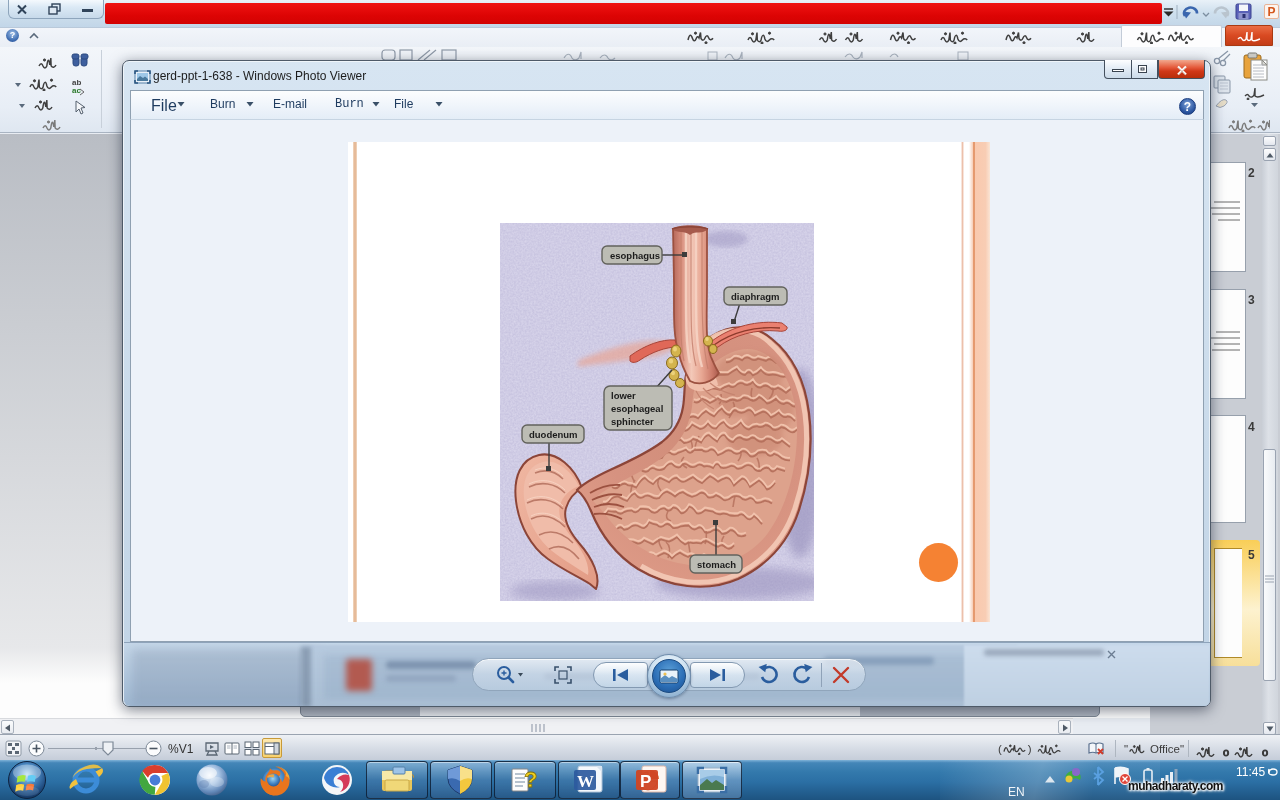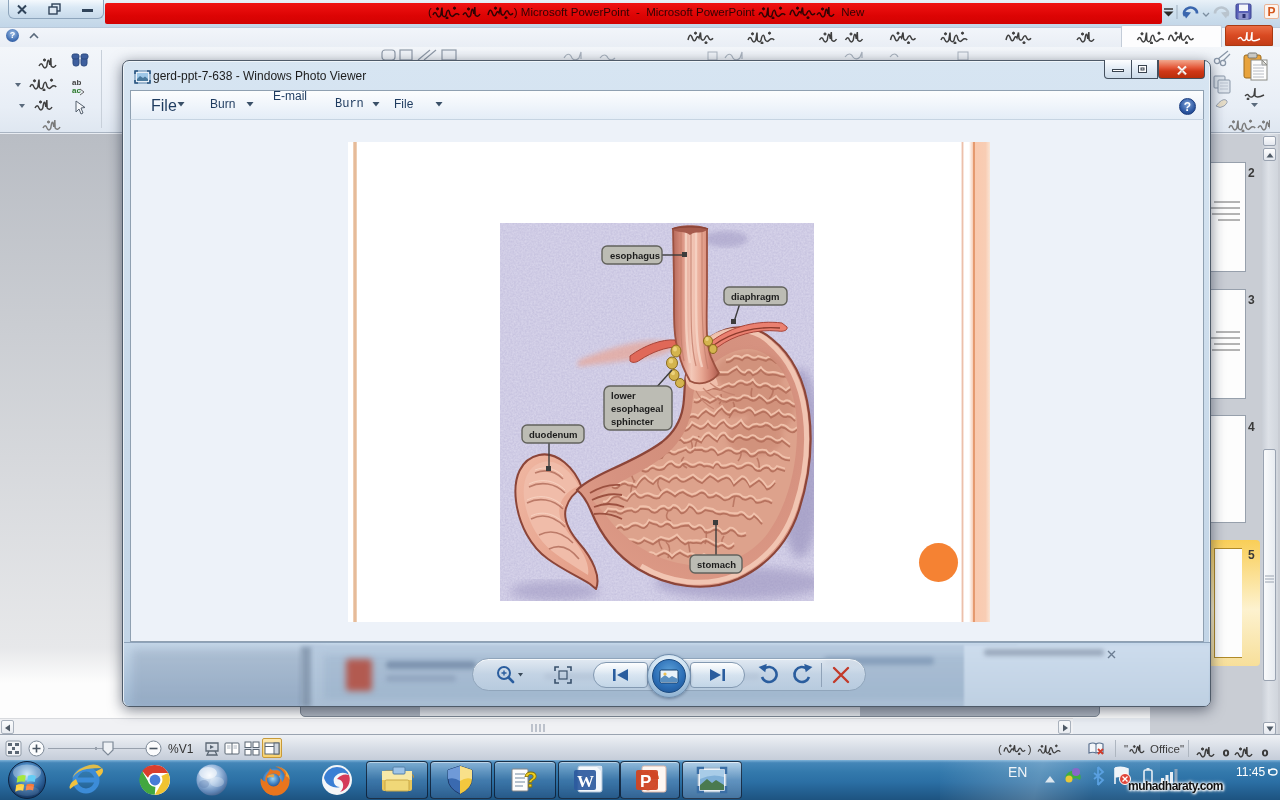--- a/index.html
+++ b/index.html
@@ -40,37 +40,20 @@
   <div class="abs" style="left:8px;top:0px;width:96px;height:19px;background:linear-gradient(#f4f9fd,#dbe9f5 40%,#c7d9ea);border:1px solid #8ea5bc;border-top:none;border-radius:0 0 6px 6px;"></div>
   <svg class="abs" style="left:16px;top:4px" width="12" height="11" viewBox="0 0 12 11">
       <path d="M2,1.5 L10,9.5 M10,1.5 L2,9.5" stroke="#31445a" stroke-width="2"></path>
     </svg>
   <svg class="abs" style="left:48px;top:3px" width="13" height="12" viewBox="0 0 13 12">
       <rect x="4" y="1" width="8" height="7" fill="none" stroke="#31445a" stroke-width="1.4"></rect>
       <rect x="1" y="4" width="8" height="7" fill="#dfe9f3" stroke="#31445a" stroke-width="1.4"></rect>
     </svg>
   <div class="abs" style="left:82px;top:9px;width:11px;height:2.5px;background:#31445a;"></div>
 
-  <div class="abs" style="left:428px;top:6px;width:520px;height:14px;font-size:11.5px;color:#300404;white-space:nowrap;">(<svg class="aw" width="82" height="13" viewBox="0 0 82 13" stroke="#300404" fill="#300404">
-        <use href="#aw2"></use>
-        <g transform="translate(30,0)">
-          <use href="#aw3"></use>
-        </g>
-        <g transform="translate(55,0)">
-          <use href="#aw1"></use>
-        </g>
-      </svg>) Microsoft PowerPoint &nbsp;-&nbsp; Microsoft PowerPoint <svg class="aw" width="80" height="13" viewBox="0 0 80 13" stroke="#300404" fill="#300404">
-        <use href="#aw2"></use>
-        <g transform="translate(31,0)">
-          <use href="#aw1"></use>
-        </g>
-        <g transform="translate(58,0)">
-          <use href="#aw3"></use>
-        </g>
-      </svg> New</div>
 
   <svg class="abs" style="left:1161px;top:2px;" width="95" height="20" viewBox="0 0 95 20">
     <path d="M3,7 h9" stroke="#2a2a2a" stroke-width="1.4" fill="none"></path>
     <path d="M2.5,9.5 h10 l-5,5 z" fill="#2a2a2a"></path>
     <line x1="16" y1="3" x2="16" y2="17" stroke="#9fb0c0"></line>
     <path d="M24,14 a6.5,5.5 0 1 1 12,-2.5" stroke="#3a66ae" stroke-width="2.6" fill="none"></path>
     <path d="M25,16.5 l-3,-7 l8,1 z" fill="#3a66ae"></path>
     <path d="M42,11 l3,3 l3,-3" stroke="#7c8ea0" stroke-width="1.3" fill="none"></path>
     <path d="M66,14 a6.5,5.5 0 1 0 -12,-2.5" stroke="#b9c4ce" stroke-width="2.6" fill="none"></path>
     <path d="M65,16.5 l3,-7 l-8,1 z" fill="#b9c4ce"></path>
@@ -422,36 +405,36 @@
 <div class="abs" id="viewer" style="left:122px;top:60px;width:1089px;height:647px;border-radius:7px;background:linear-gradient(#d7e5f2,#c0d3e5);border:1px solid #4e5a68;box-shadow:0 3px 14px rgba(20,30,50,.55), inset 0 0 0 1px rgba(255,255,255,.6);">
 
   <svg class="abs" style="left:11px;top:8px" width="17" height="16" viewBox="0 0 17 16">
     <rect x="1" y="2" width="15" height="12" rx="1" fill="#e8f0f8" stroke="#5580a8"></rect>
     <rect x="3" y="4" width="11" height="8" fill="#9ec8e8"></rect>
     <path d="M3,10 l3,-3 l3,2 l2,-1.5 l3,2.5 v2 h-11 z" fill="#4a7a9e"></path>
     <g fill="none" stroke="#2a5580" stroke-width="1.6">
         <path d="M1,5 v-3 h3 M13,2 h3 v3 M16,11 v3 h-3 M4,14 h-3 v-3"></path>
       </g>
   </svg>
-  <div class="abs" style="left:30px;top:8px;font-size:12px;color:#1c1c1c;">gerd-ppt-7-638 - Windows Photo Viewer</div>
+  <div class="abs" style="left:30px;top:8px;font-size:12px;color:#1c1c1c;">gerd-ppt-1-638 - Windows Photo Viewer</div>
 
   <div class="abs" style="left:981px;top:-1px;width:54px;height:19px;background:linear-gradient(#fdfeff,#e4edf6 45%,#ccdbe9);border:1px solid #44505e;border-top:none;border-radius:0 0 4px 4px;"></div>
   <div class="abs" style="left:1008px;top:-1px;width:27px;height:19px;background:linear-gradient(#fdfeff,#e4edf6 45%,#ccdbe9);border:1px solid #44505e;border-top:none;"></div>
   <div class="abs" style="left:1035px;top:-1px;width:47px;height:19px;background:linear-gradient(#f2a98e,#e4593a 42%,#d03818 62%,#b82d0a);border:1px solid #44505e;border-top:none;border-radius:0 0 4px 4px;"></div>
   <div class="abs" style="left:989px;top:8px;width:12px;height:3px;background:#fff;border:1px solid #39434f;"></div>
   <div class="abs" style="left:1015px;top:4px;width:9px;height:8px;border:1.5px solid #39434f;background:#fff;box-shadow:inset 0 0 0 1.5px #fff, inset 0 0 0 2.5px #39434f;"></div>
   <svg class="abs" style="left:1053px;top:4px" width="12" height="11" viewBox="0 0 12 11">
       <path d="M2,1.5 L10,9.5 M10,1.5 L2,9.5" stroke="#fff" stroke-width="2.2"></path>
       <path d="M2,2.5 L10,10.5 M10,2.5 L2,10.5" stroke="#7c2a0a" stroke-width="0.8" opacity="0.5"></path>
     </svg>
 
   <div class="abs" style="left:7px;top:29px;width:1074px;height:29px;background:linear-gradient(#fcfdfe,#f0f5fb 50%,#e4edf7);border:1px solid #8fa0b1;border-bottom:none;"></div>
   <div class="abs" style="left:28px;top:36px;font-size:16px;color:#1e3b5f;">File</div>
   <div class="abs" style="left:87px;top:36px;font-size:12px;color:#1e3b5f;">Burn</div>
-  <div class="abs" style="left:150px;top:28px;font-size:12px;color:#1e3b5f;">E-mail</div>
+  <div class="abs" style="left:150px;top:36px;font-size:12px;color:#1e3b5f;">E-mail</div>
   <div class="abs" style="left:212px;top:36px;font-size:12px;color:#1e3b5f;font-family:Liberation Mono, monospace;">Burn</div>
   <div class="abs" style="left:271px;top:36px;font-size:12px;color:#1e3b5f;">File</div>
   <svg class="abs" style="left:54px;top:40px" width="8" height="6" viewBox="0 0 8 6">
       <path d="M0.5,1 h7 l-3.5,4.5 z" fill="#3a5068"></path>
     </svg>
   <svg class="abs" style="left:123px;top:40px" width="8" height="6" viewBox="0 0 8 6">
       <path d="M0.5,1 h7 l-3.5,4.5 z" fill="#3a5068"></path>
     </svg>
   <svg class="abs" style="left:249px;top:40px" width="8" height="6" viewBox="0 0 8 6">
       <path d="M0.5,1 h7 l-3.5,4.5 z" fill="#3a5068"></path>
@@ -913,21 +896,21 @@
   <svg class="abs" style="left:694px;top:5px" width="36" height="30" viewBox="0 0 36 30">
     <rect x="4" y="3" width="28" height="24" fill="#ecf2f8" stroke="#9ab0c6"></rect>
     <rect x="6" y="5" width="24" height="20" fill="#7fb0d8"></rect>
     <path d="M6,20 l7,-6 l5,4 l4,-3 l8,5 v5 h-24 z" fill="#4a7a50"></path>
     <path d="M6,5 h24 v7 q-12,-4 -24,2 z" fill="#a8cce8"></path>
     <g fill="none" stroke="#3a6ea5" stroke-width="2.5">
         <path d="M4,9 v-6 h6 M26,3 h6 v6 M32,21 v6 h-6 M10,27 h-6 v-6"></path>
       </g>
   </svg>
 
-  <div class="abs" style="left:1008px;top:4px;font-size:14px;color:#f0f4f8;">EN</div>
+  <div class="abs" style="left:1008px;top:25px;font-size:12px;color:#f0f4f8;">EN</div>
   <svg class="abs" style="left:1044px;top:15px" width="12" height="9" viewBox="0 0 12 9">
       <path d="M6,1 L11,7.5 L1,7.5 z" fill="#dde7ef"></path>
     </svg>
   <svg class="abs" style="left:1063px;top:6px" width="20" height="20" viewBox="0 0 20 20">
     <path d="M3,14 q-2,-5 3,-8 q5,-3 9,0 q4,3 2,8 q-4,-3 -7,-1 q-4,2 -7,1 z" fill="#3fae3f"></path>
     <circle cx="13" cy="6" r="4" fill="#8868c8"></circle>
       <circle cx="6" cy="13" r="3.5" fill="#e8c838"></circle>
   </svg>
   <svg class="abs" style="left:1091px;top:6px" width="14" height="20" viewBox="0 0 14 20">
     <path d="M7,1 L7,19 M7,1 L12,6 L3,13 M7,19 L12,14 L3,7" stroke="#5aa0e0" stroke-width="1.8" fill="none"></path>

